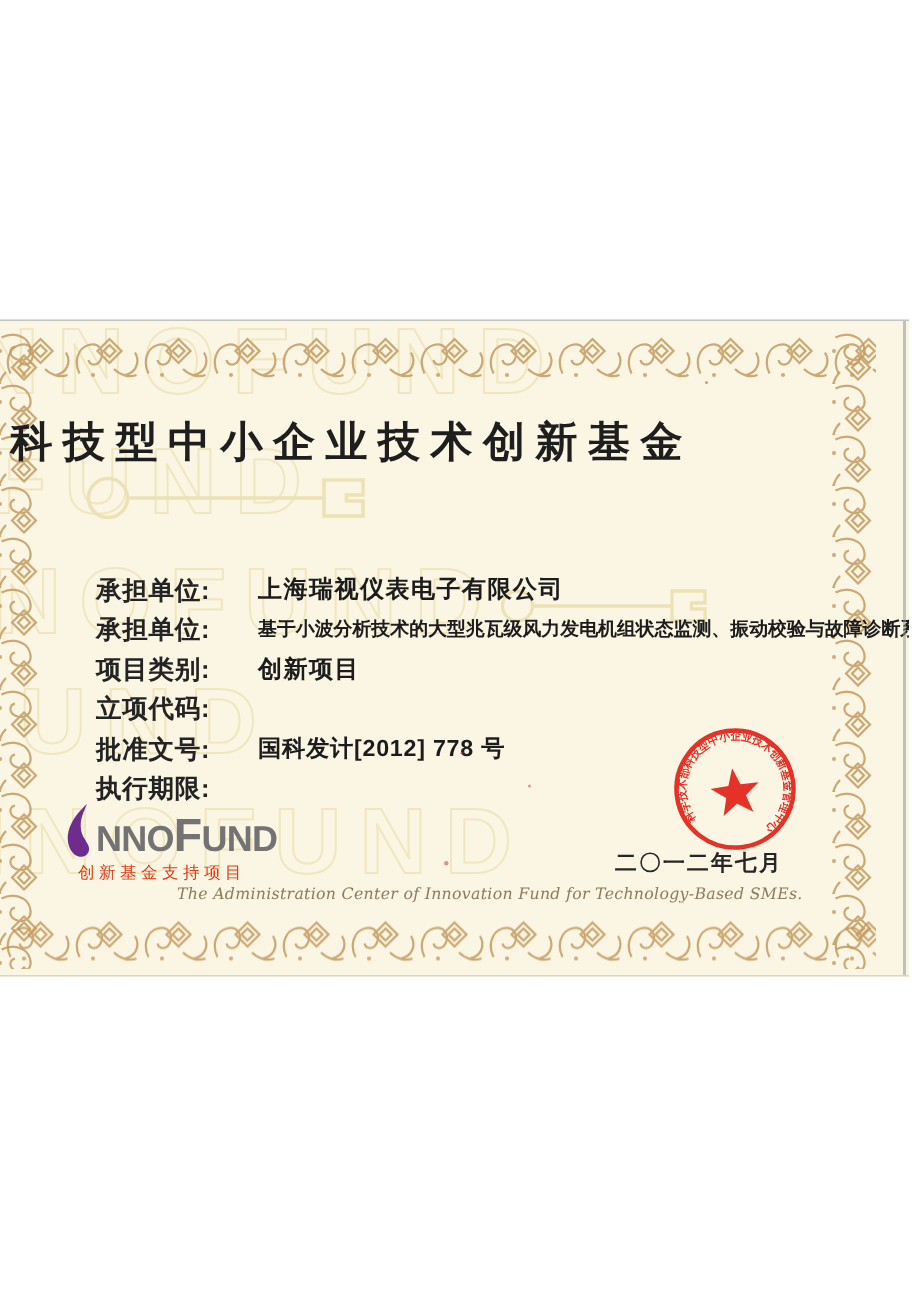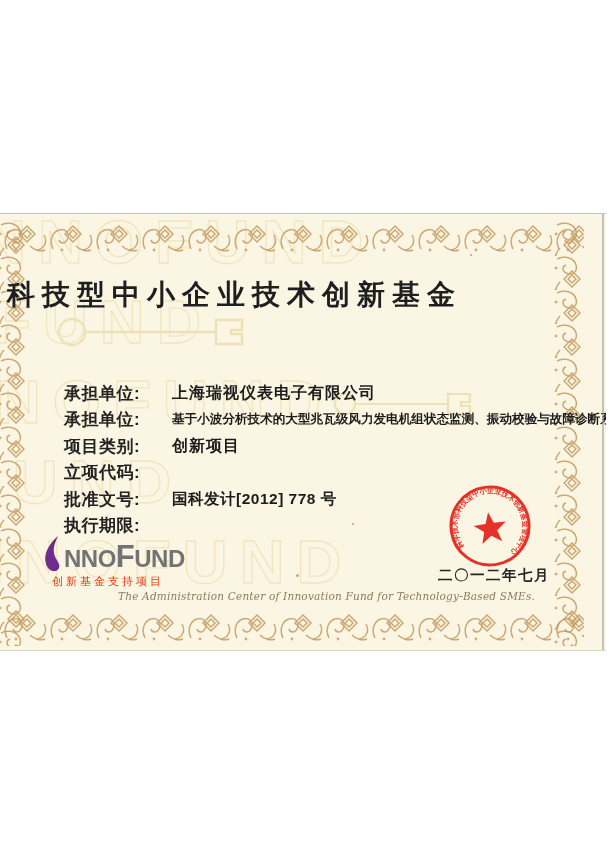--- a/index.html
+++ b/index.html
@@ -54,21 +54,21 @@
   .logo .ltext .p2{font-size:31px;}
   .logo .tagline{position:absolute;left:14px;top:38px;font-size:11px;font-weight:400;letter-spacing:3px;color:#E23A12;white-space:nowrap;}
   
   .adminline{
     position:absolute;left:118px;top:376px;width:334px;text-align:right;z-index:3;
     font-family:"DejaVu Serif","Liberation Serif",serif;font-style:italic;
     font-size:10.5px;color:#8D7B5C;letter-spacing:0.2px;white-space:nowrap;
   }
   
   .seal{position:absolute;left:448px;top:270px;width:84px;height:84px;z-index:2;transform:rotate(-8deg);opacity:0.95;}
-  .issuedate{position:absolute;left:438px;top:352px;width:130px;z-index:3;
+  .issuedate{position:absolute;left:410px;top:352px;width:130px;z-index:3;
     font-size:14.5px;color:#262626;letter-spacing:1.5px;font-weight:600;white-space:nowrap;}
   
   .scan-edge{position:absolute;right:2px;top:0;width:2px;height:100%;background:#8f9894;opacity:0.55;z-index:4;}
   .speck{position:absolute;width:2px;height:2px;border-radius:50%;background:#c04545;opacity:0.55;z-index:4;}
 </style>
 </head>
 <body>
 
 <svg width="0" height="0" style="position:absolute" aria-hidden="true">
   <defs>

